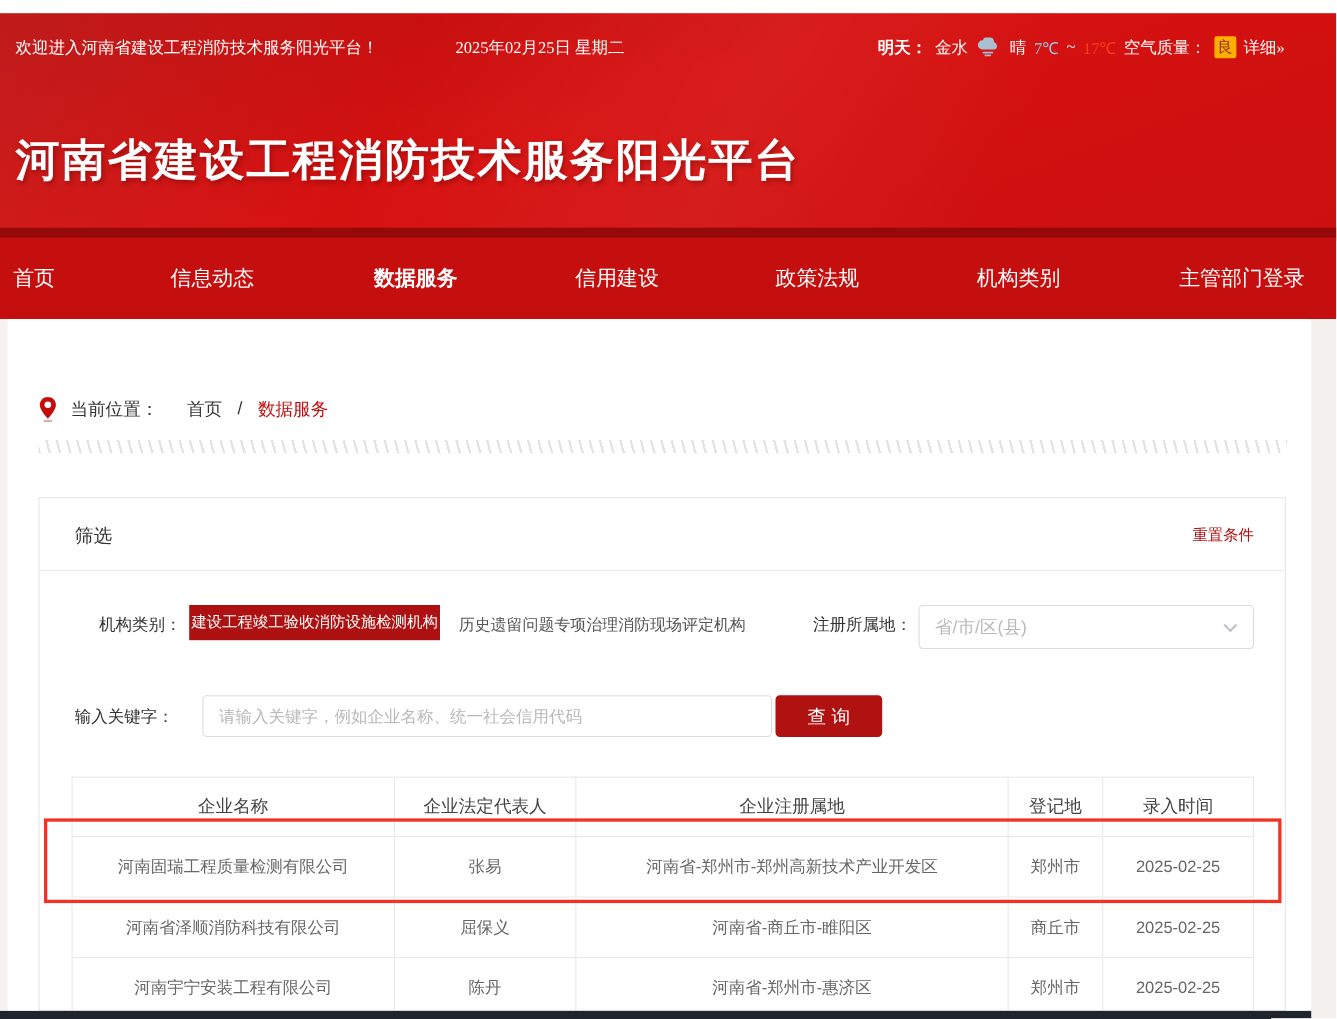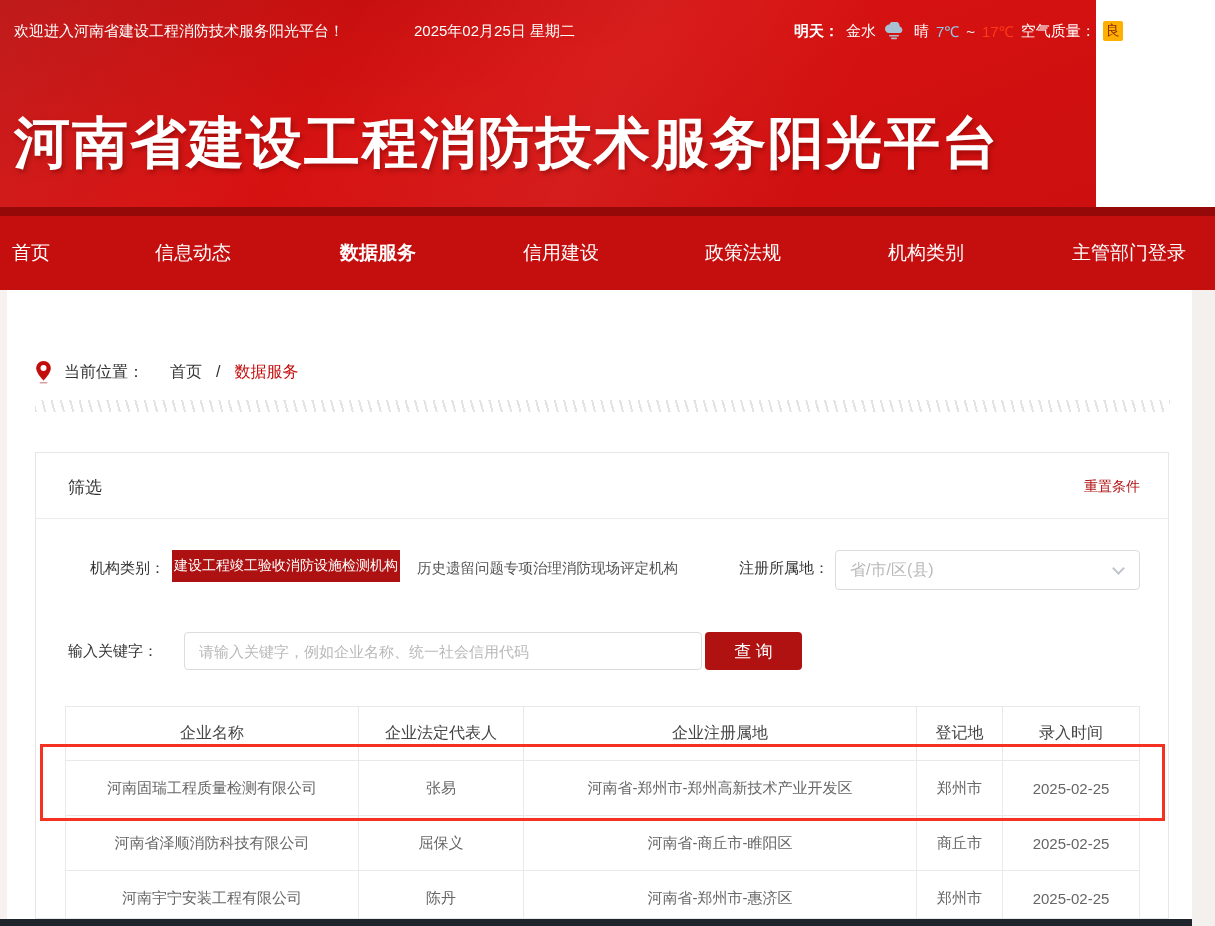--- a/index.html
+++ b/index.html
@@ -1,41 +1,42 @@
 <!DOCTYPE html>
 <html><head>
 <meta charset="utf-8">
 <style>
   * { margin:0; padding:0; box-sizing:border-box; }
   body { background:#ffffff; font-family:"Liberation Sans", sans-serif; }
   #screen { position:relative; width:1215px; height:926px; background:#ffffff; overflow:hidden; }
 
   
   .header {
-    position:absolute; left:0; top:0; width:1096px; height:207px;
+    position:absolute; left:0; top:12px; width:1215px; height:207px;
     background:
       linear-gradient(115deg, rgba(255,255,255,0.06) 0%, rgba(255,255,255,0) 30%, rgba(255,255,255,0.05) 55%, rgba(255,255,255,0) 75%),
       linear-gradient(160deg, #bb0d0d 0%, #d61211 45%, #cc0f0f 100%);
+    font-family: Liberation Serif, serif;
   }
   .topbar {
     position:absolute; left:0; top:0; width:1215px; height:62px;
     display:flex; align-items:center; color:#ffffff; font-size:15px;
   }
   .topbar .welcome { margin-left:14px; }
   .topbar .date { margin-left:70px; }
   .weather { margin-left:auto; margin-right:47px; display:flex; align-items:center; gap:7px; }
   .weather .bold { font-weight:bold; }
   .temp-low { color:#8ec9ea; }
   .temp-high { color:#ff3a1a; }
   .air-badge { background:#ffaf00; color:#8a2b00; padding:1px 3px; border-radius:2px; font-size:14px; }
   .cloud-icon { display:inline-flex; }
 
   .banner-title {
     position:absolute; left:14px; top:106px;
-    color:#ffffff; font-size:56px; font-weight:bold; letter-spacing:2px;
+    color:#ffffff; font-size:40px; font-weight:bold; letter-spacing:2px;
     text-shadow:2px 3px 4px rgba(80,0,0,0.35);
     white-space:nowrap;
   }
 
   
   .nav {
     position:absolute; left:0; top:207px; width:1215px; height:83px;
     background:#c50e0e; border-top:9px solid rgba(60,0,0,0.35);
   }
   .nav-item {

